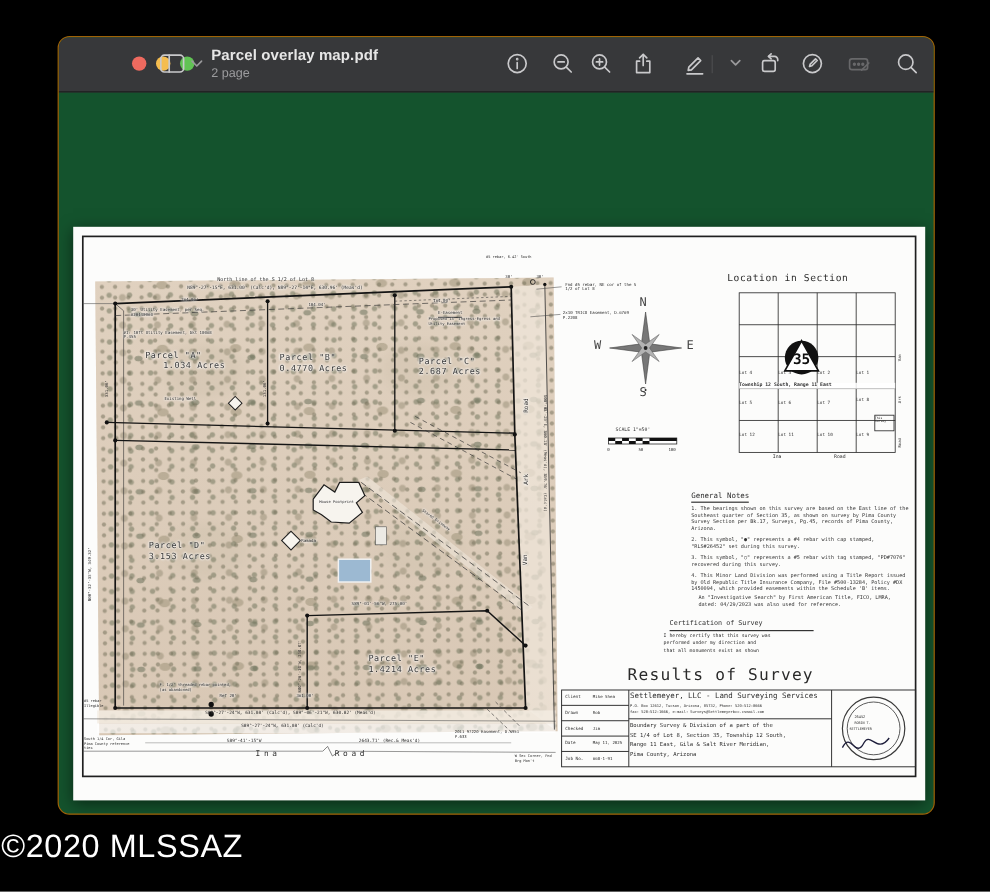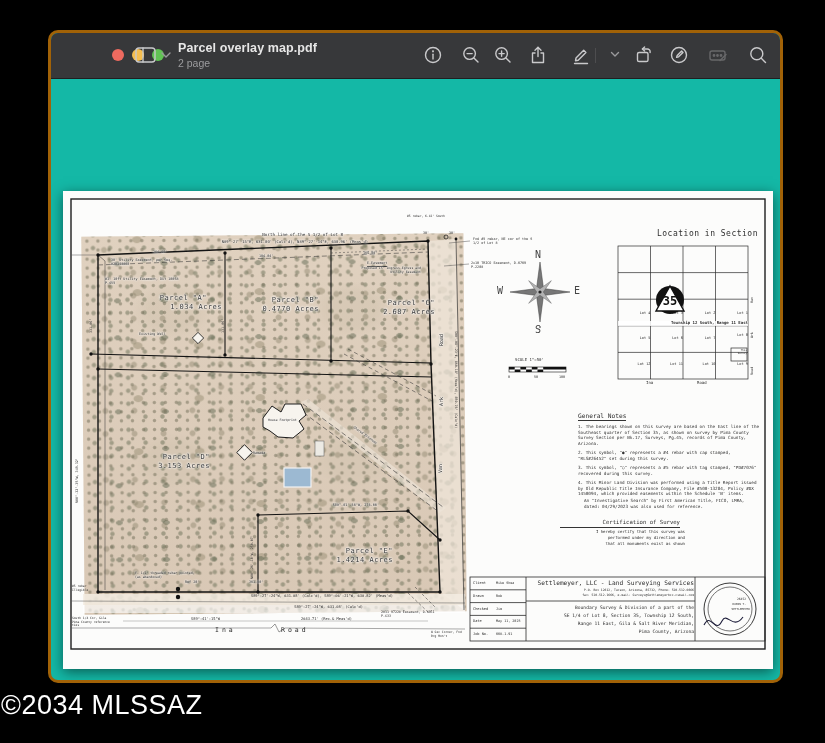--- a/index.html
+++ b/index.html
@@ -1,20 +1,20 @@
 <!DOCTYPE html>
 <html><head>
 <meta charset="utf-8">
 <style>
   html,body{margin:0;padding:0}
   body{width:825px;height:743px;background:#000;overflow:hidden;font-family:"Liberation Sans",sans-serif}
   .abs{position:absolute}
   
-  #win{left:48px;top:30px;width:729px;height:647px;border-radius:10px;background:#14b8a6;
-       box-shadow:0 25px 60px rgba(0,0,0,.65);overflow:hidden;border:3px solid #a16207}
+  #win{left:48px;top:30px;width:729px;height:647px;border-radius:10px;background:#14532d;
+       box-shadow:0 25px 60px rgba(0,0,0,.65);overflow:hidden;border:1px solid #a16207}
   #titlebar{left:0;top:0;width:729px;height:45px;background:#37383a;border-bottom:1px solid #1f1f20}
   .tl{width:12px;height:12px;border-radius:50%;top:16px}
   .tbtn{width:26px;height:26px;top:9px;display:flex;align-items:center;justify-content:center}
   .tbtn svg{stroke:#c9c9cb;fill:none;stroke-width:1.4;stroke-linecap:round;stroke-linejoin:round}
   .tbtn svg.dim{stroke:#68686a}
   #wintitle{left:127px;top:8px;color:#e6e6e6;font-size:12.5px;font-weight:bold;letter-spacing:.1px}
   #winsub{left:127px;top:24px;color:#9c9c9e;font-size:10.5px}
   
   #page{left:12px;top:112px;width:710px;height:478px;background:#fcfcfb;box-shadow:0 3px 12px rgba(0,0,0,.5)}
   #aerial{left:20px;top:44px;width:382px;height:378px;transform:rotate(-.5deg);
@@ -24,21 +24,21 @@
       radial-gradient(circle, rgba(104,110,85,.5) 0 1.6px, transparent 2.8px),
       radial-gradient(circle, rgba(140,132,108,.45) 0 2.2px, transparent 3.6px),
       radial-gradient(ellipse 5px 3.5px, rgba(96,104,82,.5) 0 60%, transparent 75%),
       radial-gradient(ellipse 7px 5px, rgba(152,142,116,.5) 0 60%, transparent 75%),
       radial-gradient(ellipse 40px 28px, rgba(210,196,176,.55) 0 60%, transparent 100%),
       linear-gradient(180deg, rgba(234,222,206,.4), rgba(214,198,180,.2));
     background-size:11px 9px,17px 13px,29px 23px,47px 37px,61px 53px,180px 150px,100% 100%;
     background-position:0 0,3px 5px,8px 2px,12px 9px,25px 30px,0 0,0 0}
   .mt{position:absolute;font-family:"DejaVu Sans Mono",monospace;color:#2e2e2e;line-height:1.2;white-space:nowrap}
   .wrap{white-space:normal}
-  .ctr{text-align:right}
+  .ctr{text-align:left}
   .halo{text-shadow:0 0 2px #fff,0 0 2px #fff,0 0 3px #fff}
   .rot{transform:rotate(-90deg);transform-origin:left top}
   .rotcw{transform:rotate(90deg);transform-origin:left top}
   .plabel{font-size:7px;letter-spacing:.5px;color:#3a3a3a}
   .tiny{font-size:3.4px}
   .note{font-size:4.3px;line-height:1.32;margin-bottom:3.5px;color:#333;white-space:normal}
   .ul{border-bottom:.7px solid #333;padding-bottom:1px}
   #watermark{left:1px;top:690px;color:#fff;font-size:27px;letter-spacing:.5px}
 </style>
 </head>
@@ -320,20 +320,21 @@
       <div class="mt note" style="position:static">3. This symbol, "○" represents a #5 rebar with tag stamped, "PD#7076" recovered during this survey.</div>
       <div class="mt note" style="position:static;margin-bottom:1px">4. This Minor Land Division was performed using a Title Report issued by Old Republic Title Insurance Company, File #500-13284, Policy #DX 1450094, which provided easements within the Schedule 'B' items.</div>
       <div class="mt note" style="position:static;padding-left:6px">An "Investigative Search" by First American Title, FICO, LMRA, dated: 04/29/2023 was also used for reference.</div>
     </div>
 
     <div class="mt ctr ul" style="left:497px;top:328px;width:120px;font-size:5.6px">Certification of Survey</div>
     <div class="mt ctr" style="left:492px;top:339px;width:130px;font-size:4px">I hereby certify that this survey was</div>
     <div class="mt ctr" style="left:492px;top:345px;width:130px;font-size:4px">performed under my direction and</div>
     <div class="mt ctr" style="left:492px;top:351px;width:130px;font-size:4px">that all monuments exist as shown</div>
 
+    <div class="mt ctr" style="left:462px;top:366px;width:190px;font-size:13.5px;letter-spacing:1px;color:#2a2a2a">Results of Survey</div>
 
     <div class="mt" style="left:410px;top:390px;font-size:3.6px">Client</div>
     <div class="mt" style="left:433px;top:390px;font-size:3.4px">Mike Shea</div>
     <div class="mt" style="left:410px;top:403px;font-size:3.6px">Drawn</div>
     <div class="mt" style="left:433px;top:403px;font-size:3.4px">Rob</div>
     <div class="mt" style="left:410px;top:416px;font-size:3.6px">Checked</div>
     <div class="mt" style="left:433px;top:416px;font-size:3.4px">Jim</div>
     <div class="mt" style="left:410px;top:428px;font-size:3.6px">Date</div>
     <div class="mt" style="left:433px;top:428px;font-size:3.4px">May 11, 2025</div>
     <div class="mt" style="left:410px;top:441px;font-size:3.6px">Job No.</div>
@@ -348,13 +349,13 @@
     <div class="mt ctr" style="left:464px;top:438px;width:167px;font-size:4.6px">Pima County, Arizona</div>
 
     <div class="mt ctr" style="left:651px;top:407px;width:32px;font-size:3px">26452</div>
     <div class="mt ctr" style="left:651px;top:412px;width:32px;font-size:2.8px">ROBIN T.</div>
     <div class="mt ctr" style="left:647px;top:417px;width:40px;font-size:2.8px">SETTLEMEYER</div>
 
   </div>
   </div>
 </div>
 
-<div id="watermark" class="abs">©2034 MLSSAZ</div>
+<div id="watermark" class="abs">©2020 MLSSAZ</div>
 
 </body></html>

